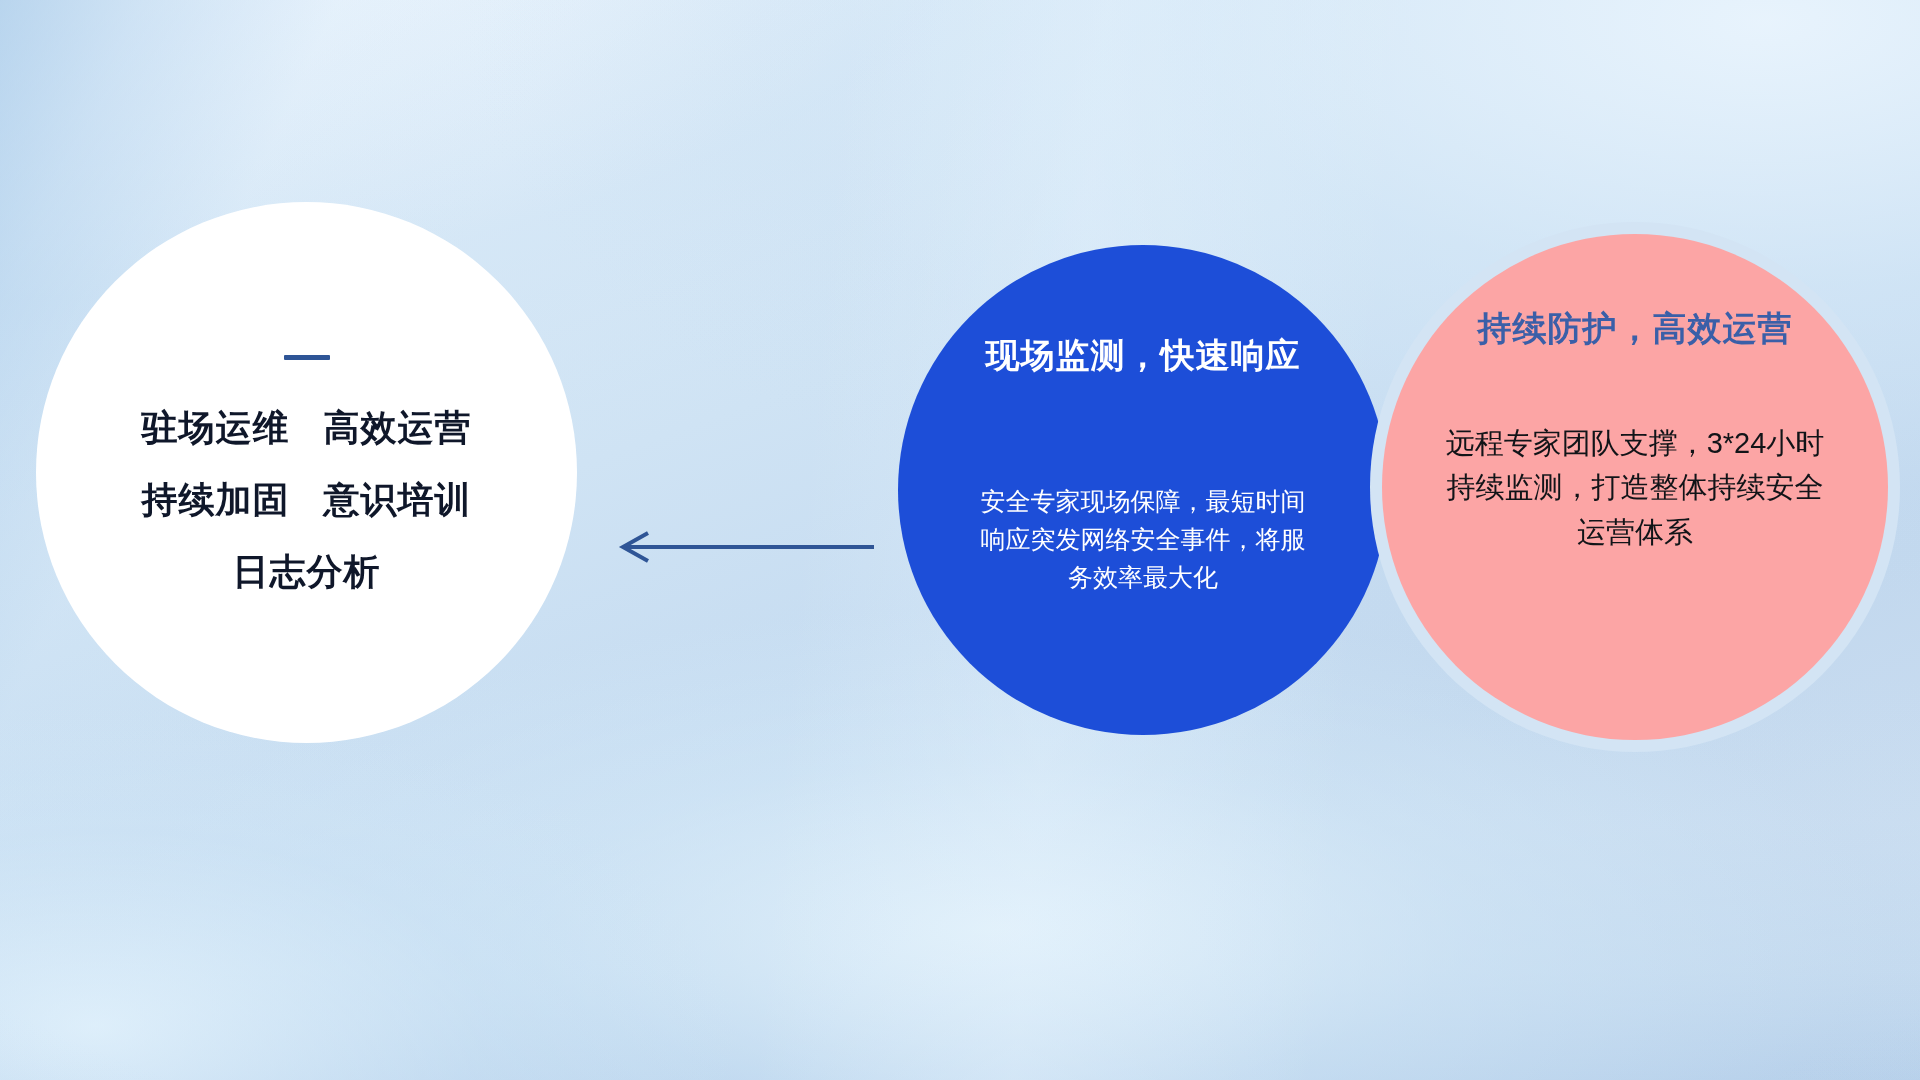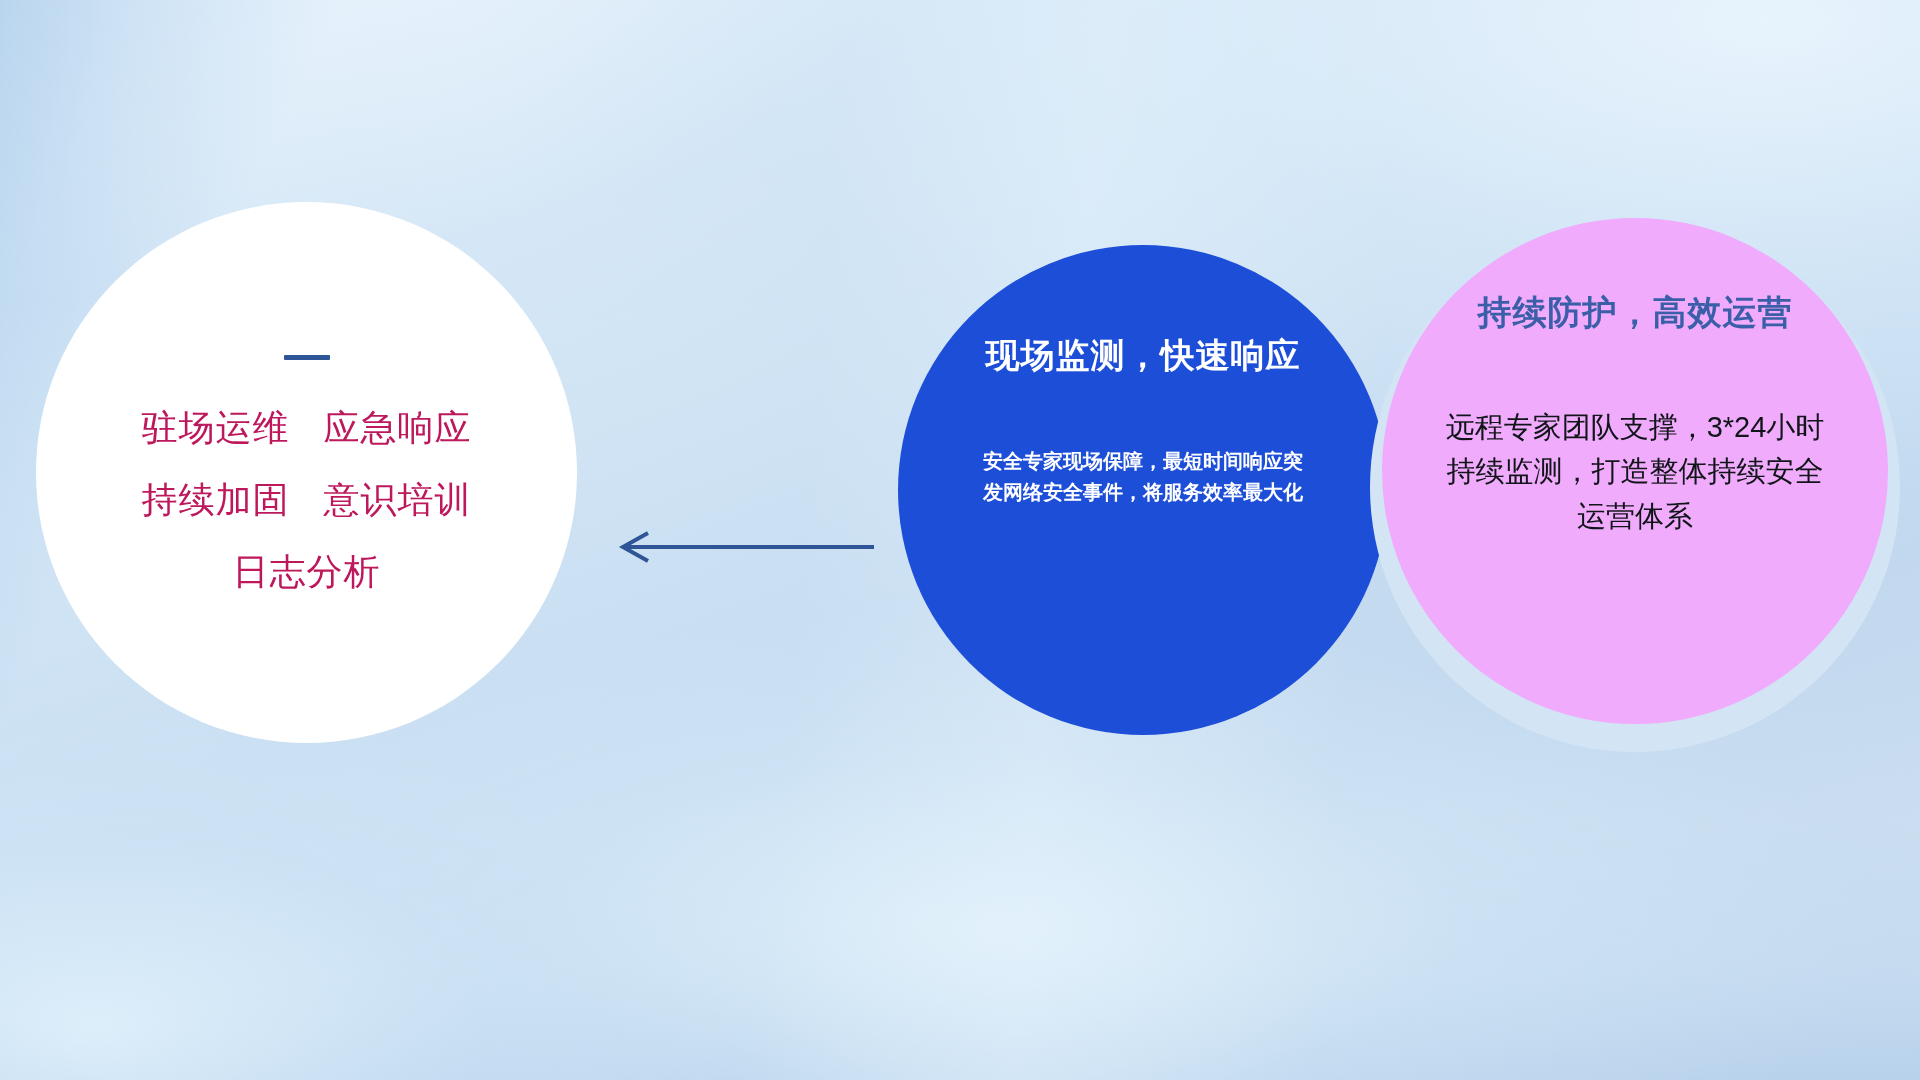--- a/index.html
+++ b/index.html
@@ -128,22 +128,22 @@
     height: 5px;
     background: #2e5596;
     border-radius: 1px;
     margin-bottom: 50px;
   }
   .kw-row {
     display: flex;
     justify-content: center;
     gap: 34px;
     font-size: 36px;
-    font-weight: normal;
-    color: #be185d;
+    font-weight: bold;
+    color: #0f172a;
     letter-spacing: 1px;
     line-height: 1.0;
     margin-bottom: 36px;
     white-space: nowrap;
   }
   .kw-row.last { margin-bottom: 0; }
 
   
   #circle-mid {
     left: 898px;
@@ -165,43 +165,43 @@
   }
   #circle-mid .heading {
     font-size: 34px;
     font-weight: bold;
     color: #ffffff;
     letter-spacing: 1px;
     white-space: nowrap;
     line-height: 1.1;
   }
   #circle-mid .body {
-    margin-top: 72px;
-    font-size: 20px;
+    margin-top: 108px;
+    font-size: 25px;
     color: #ffffff;
     line-height: 1.52;
     max-width: 330px;
-    font-weight: bold;
+    font-weight: normal;
   }
 
   
   #circle-right-halo {
     left: 1370px;
     top: 222px;
     width: 530px;
     height: 530px;
     background: #d3e4f4;
     z-index: 6;
   }
   #circle-right {
     left: 1382px;
-    top: 218px;
+    top: 234px;
     width: 506px;
     height: 506px;
-    background: #f0abfc;
+    background: #fca5a5;
     z-index: 7;
   }
   #circle-right .inner {
     position: absolute;
     inset: 0;
     display: flex;
     flex-direction: column;
     align-items: center;
     padding: 76px 42px 0 42px;
     box-sizing: border-box;
@@ -242,21 +242,21 @@
   <svg id="connector" width="1920" height="1080">
     <line x1="874" y1="547" x2="626" y2="547" stroke="#2f5596" stroke-width="4"></line>
     <polyline points="648,533 623,547 648,561" fill="none" stroke="#2f5596" stroke-width="4" stroke-linejoin="miter" stroke-linecap="butt"></polyline>
   </svg>
 
   <div class="circle" id="circle-left">
     <div class="inner">
       <div class="dash"></div>
       <div class="kw-row">
         <span>驻场运维</span>
-        <span>应急响应</span>
+        <span>高效运营</span>
       </div>
       <div class="kw-row">
         <span>持续加固</span>
         <span>意识培训</span>
       </div>
       <div class="kw-row last">
         <span>日志分析</span>
       </div>
     </div>
   </div>

